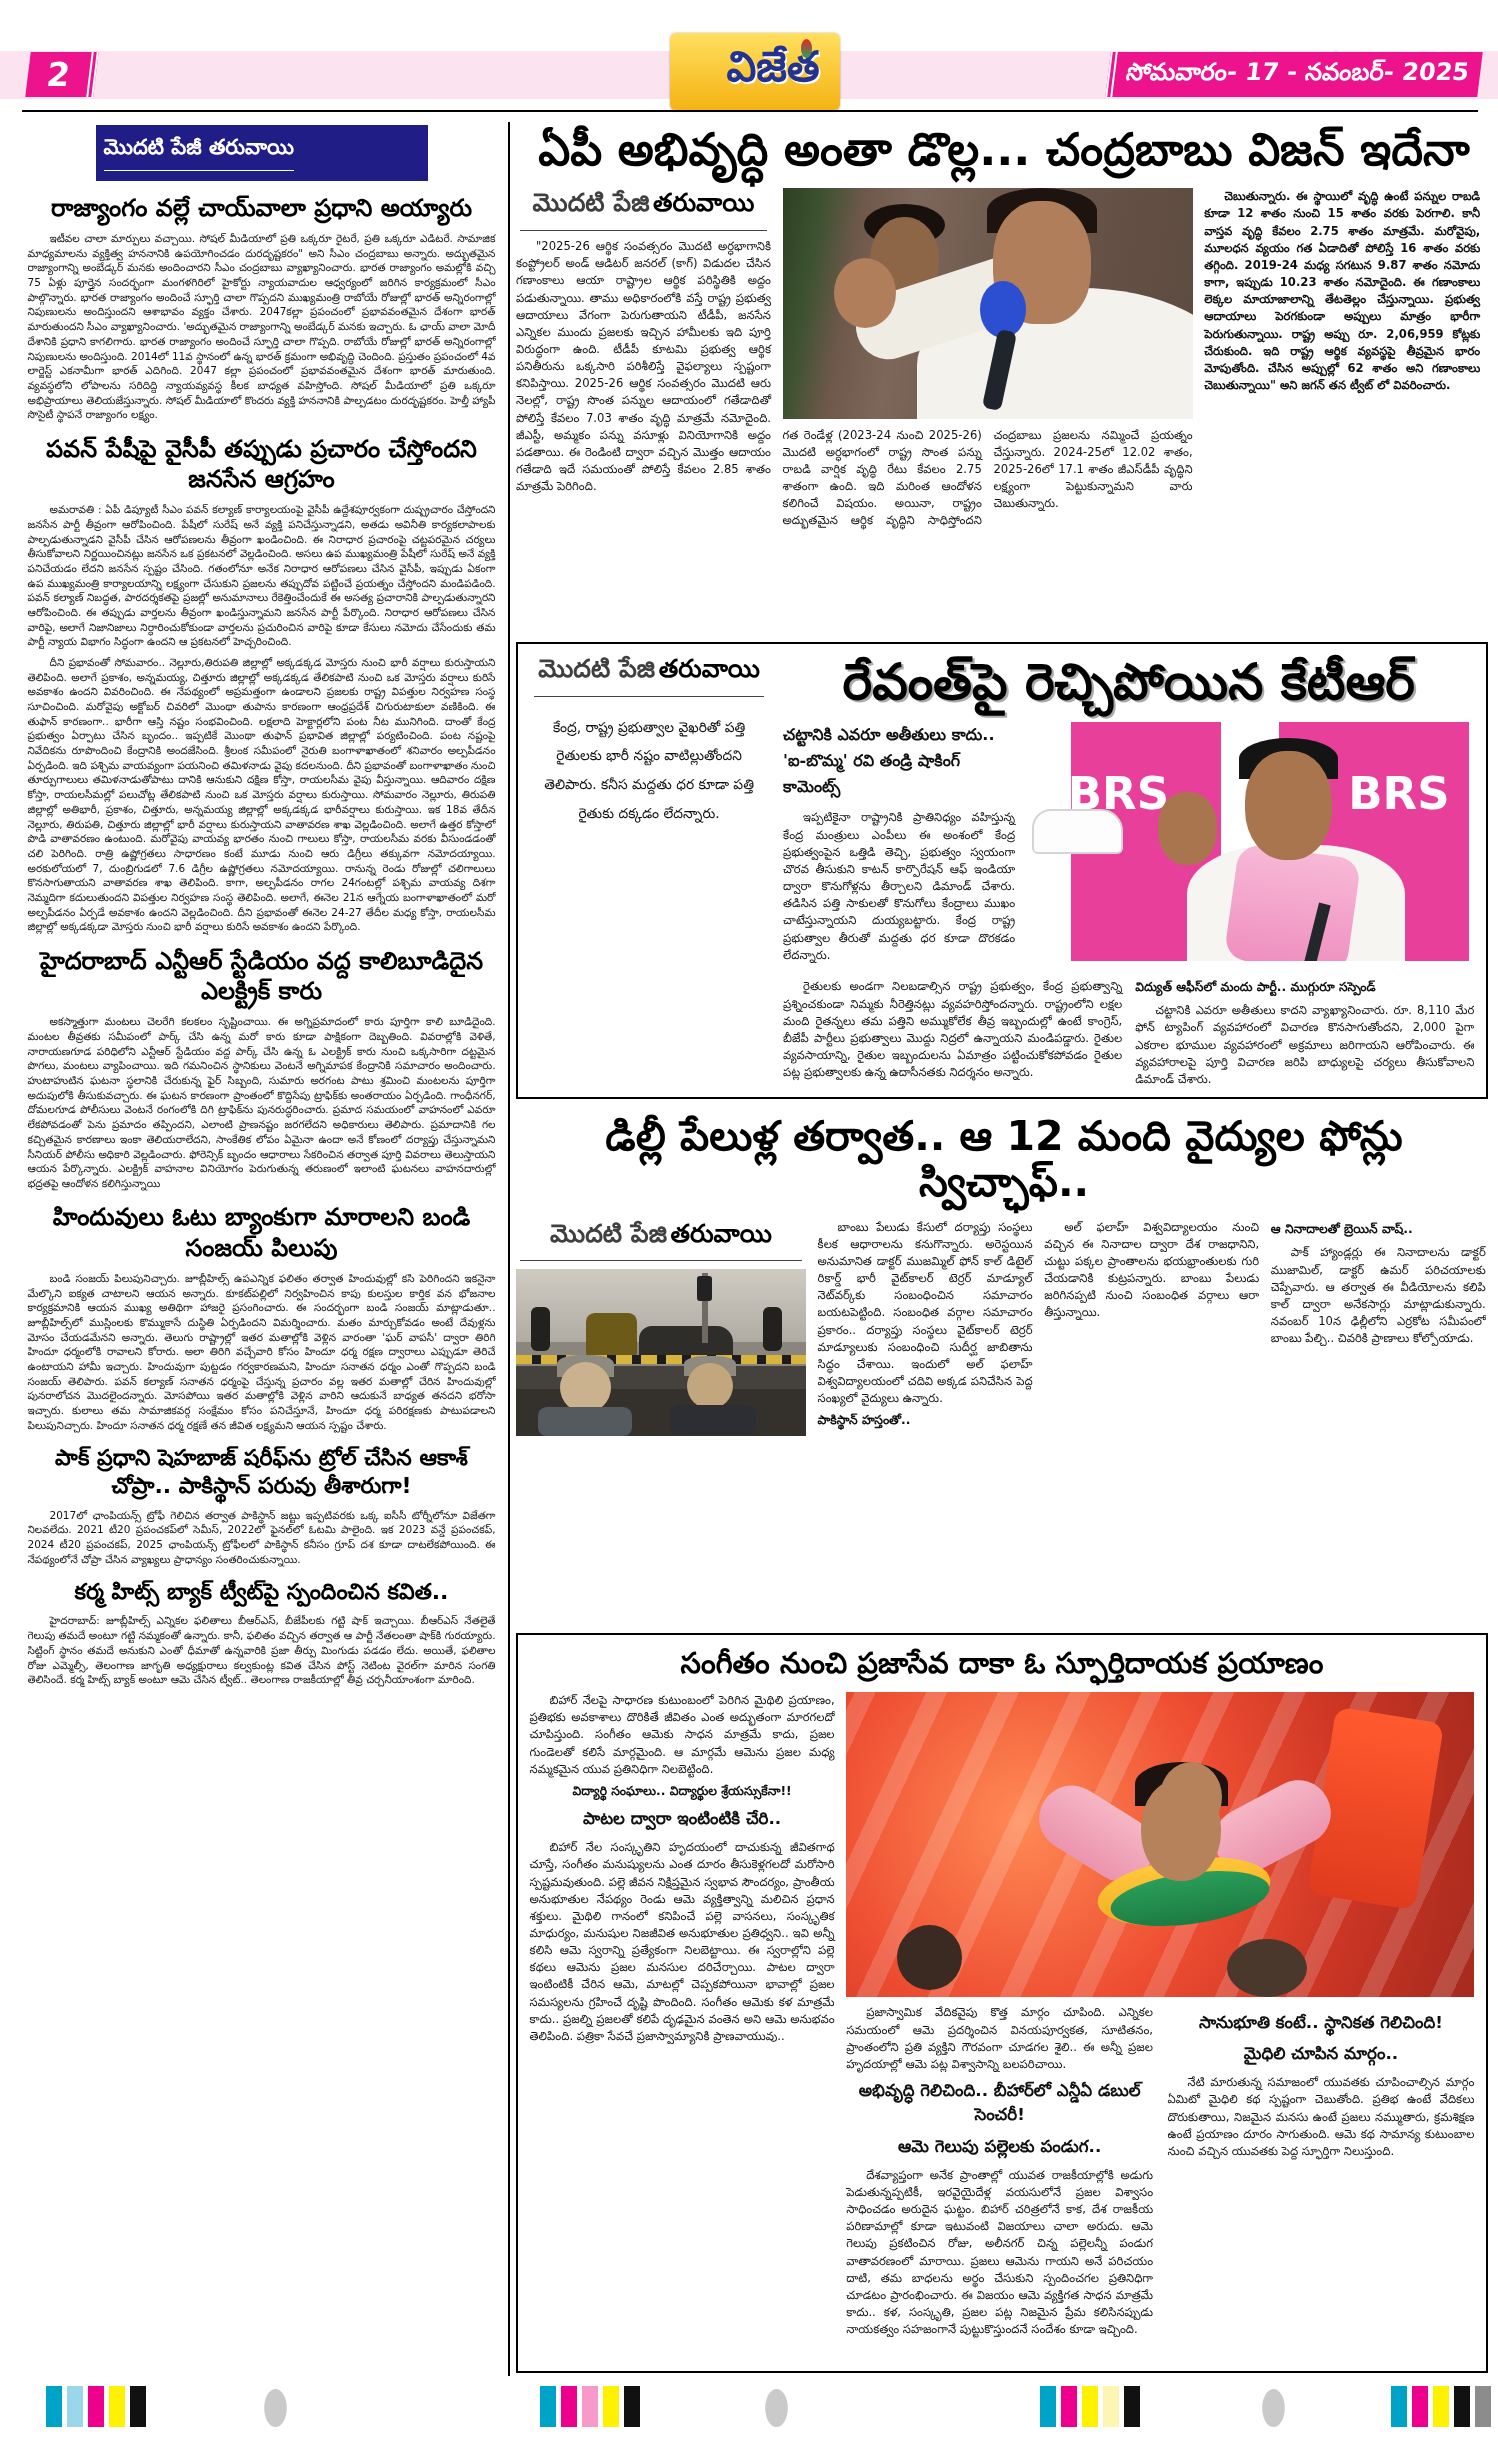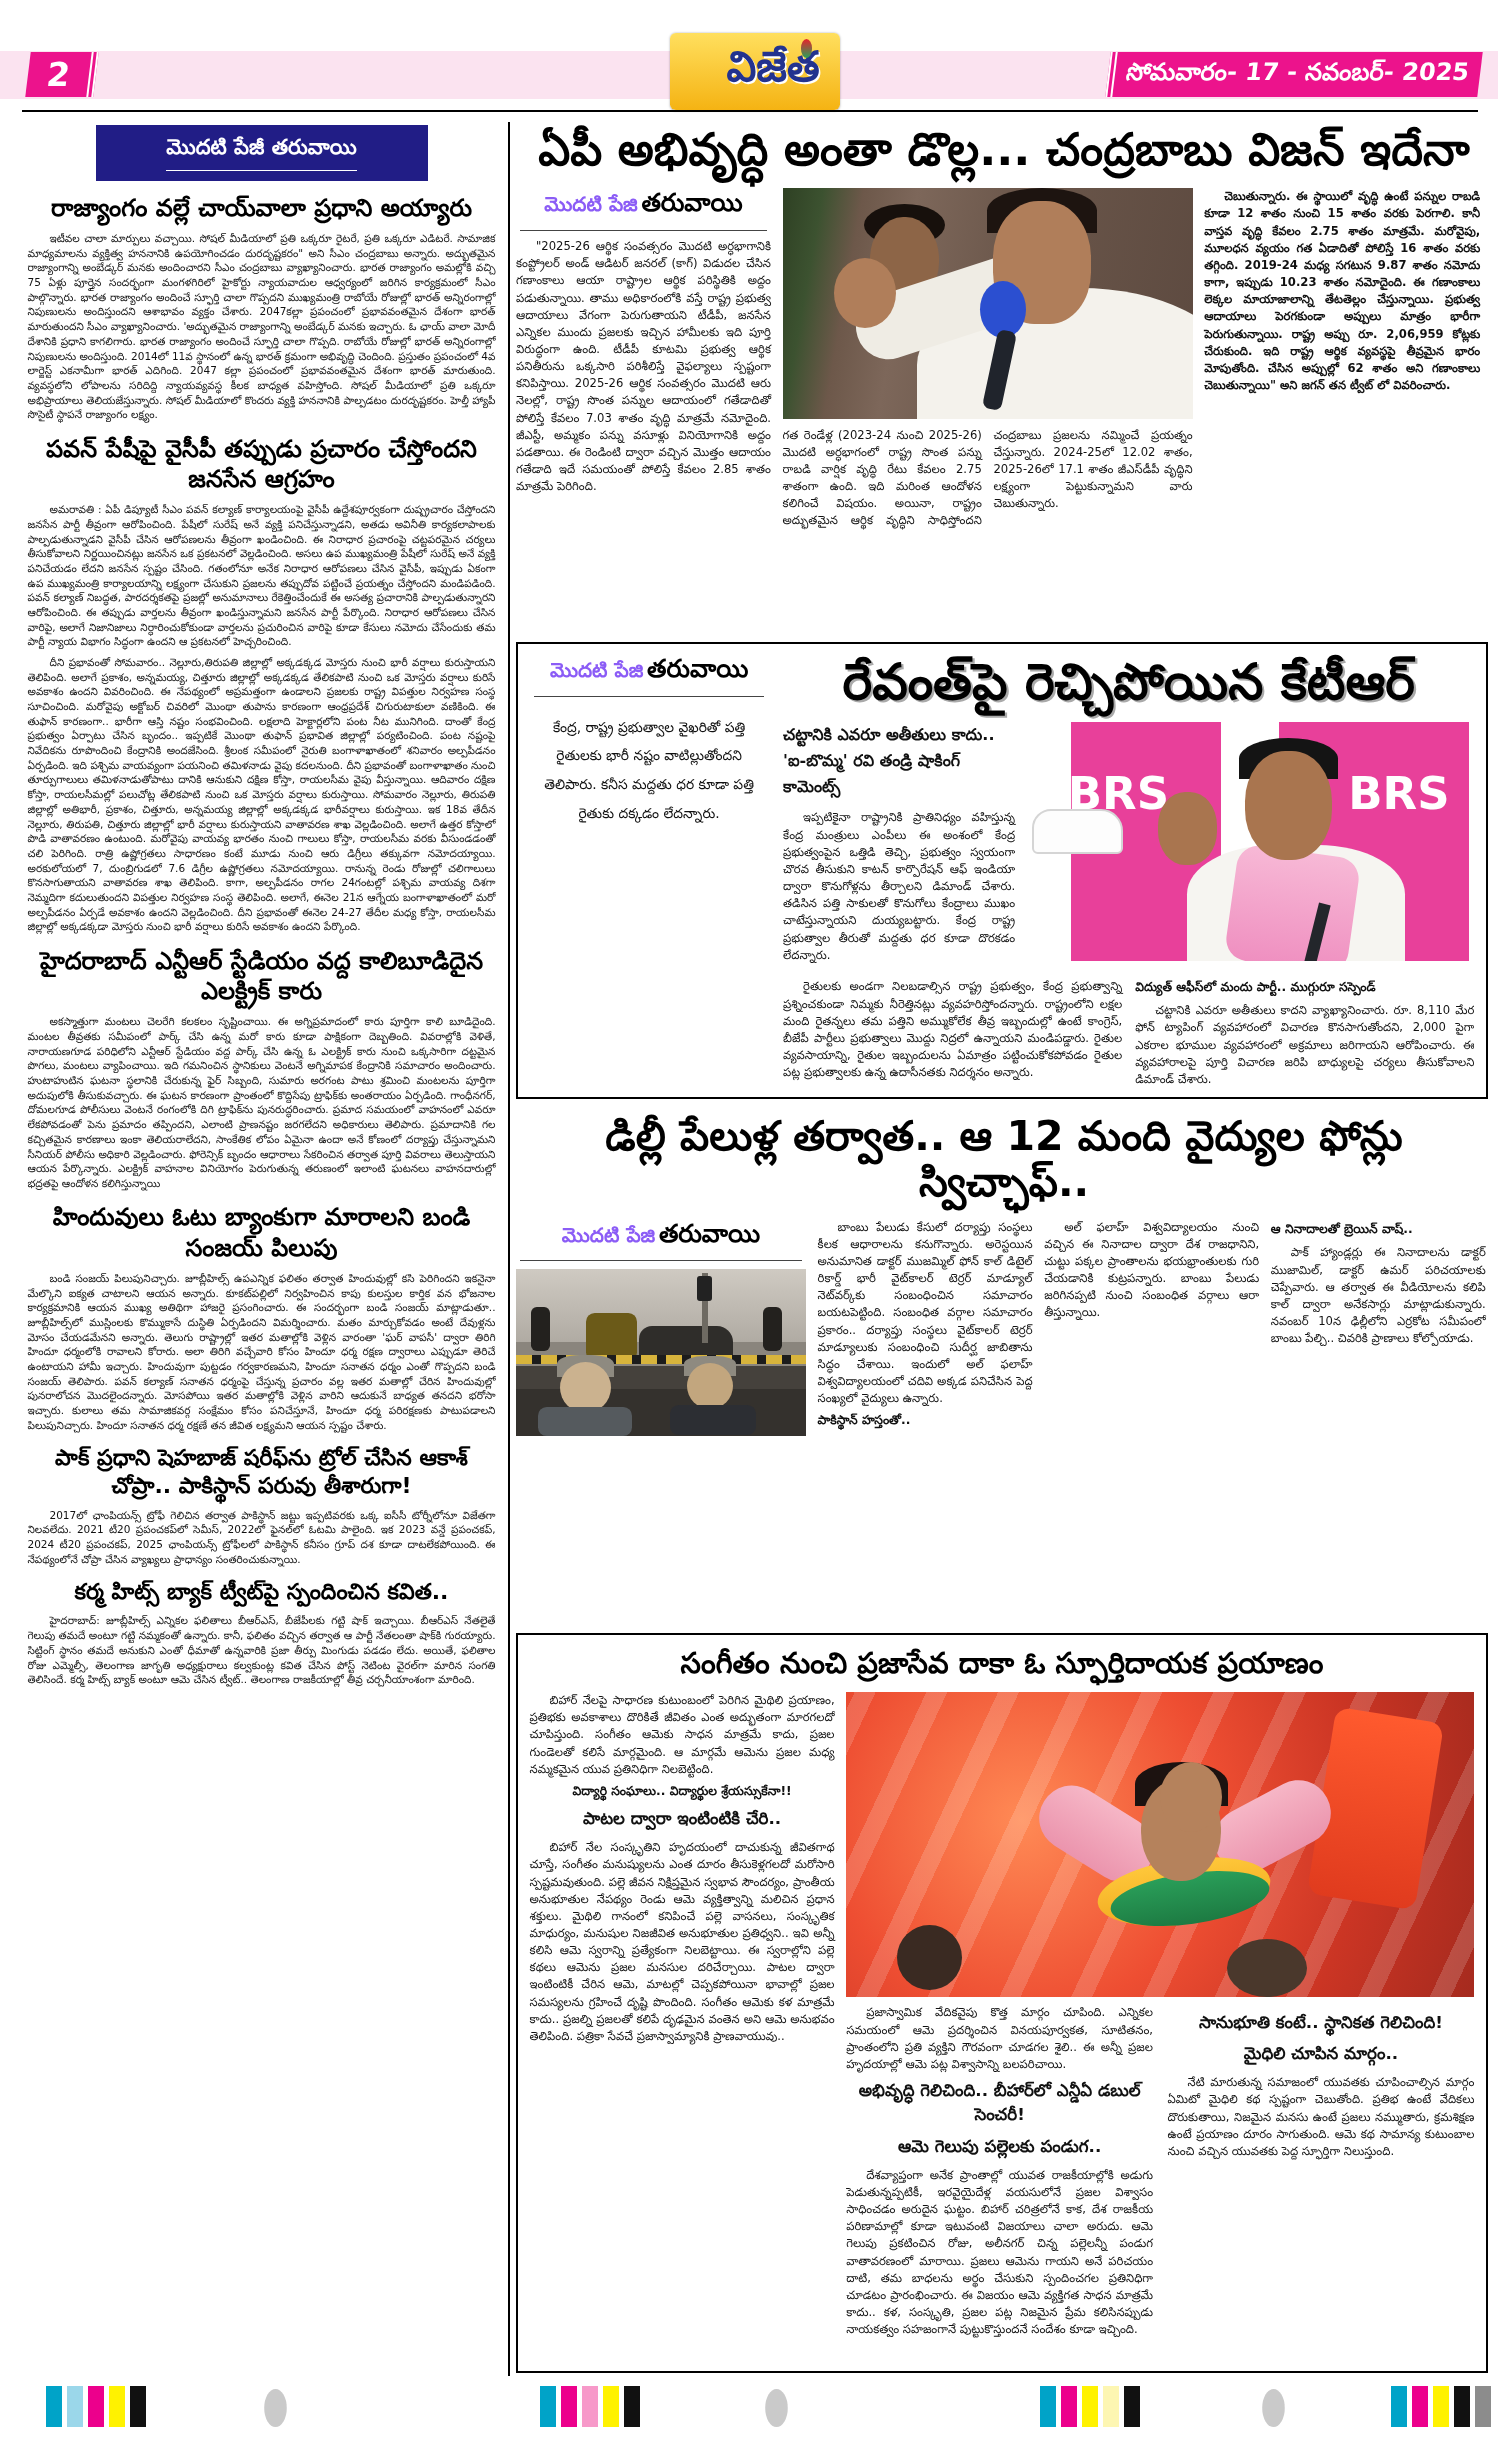--- a/index.html
+++ b/index.html
@@ -22,25 +22,25 @@
   .top-rule{position:absolute;left:22px;top:110px;width:1456px;height:2.2px;background:#000;}
   .vrule{position:absolute;left:508px;top:122px;width:1.5px;height:2254px;background:#000;}
   
   .body{font-size:10.5px;line-height:1.4;text-align:justify;margin:0 1.5px 5.8px;text-indent:22px;}
   .rbody{font-size:11.6px;line-height:1.48;text-align:justify;margin:0 0 5.8px;text-indent:20px;}
   .lh{font-weight:800;text-align:center;line-height:1.28;margin:11.6px 2.9px 7.3px;color:#000;}
   .s34{font-size:24px;} .s58{font-size:41px;letter-spacing:0.7px;} .s30{font-size:22px;}
   .inline-bold{font-weight:800;font-size:12.3px;margin:2.9px 0 5.8px;text-indent:0;}
   
   .leftcol{position:absolute;left:26px;top:122px;width:471px;height:2252px;overflow:hidden;}
-  .contbox{width:316px;margin:2.9px auto 11.6px;background:#211d86;color:#fff;text-align:center;padding:10px 8px 10px;}
+  .contbox{width:316px;margin:2.9px auto 11.6px;background:#211d86;color:#fff;padding:10px 8px 10px;}
   .contbox .t{display:inline-block;font-size:21px;font-weight:bold;border-bottom:1.5px solid #fff;padding-bottom:6.5px;}
   
   .sect{text-align:center;border-bottom:1.5px solid #444;padding-bottom:6.5px;margin:0 4.4px 7.3px;}
-  .sect .r{color:#8b5cf6;font-weight:900;font-size:20px;}
+  .sect .r{color:#404040;font-weight:900;font-size:25px;}
   .sect .b{color:#000;font-weight:900;font-size:25px;}
   
   .blk{position:absolute;left:516px;width:976px;overflow:hidden;}
   .blk h1{font-weight:900;text-align:center;margin:2.9px 0 13px;line-height:1.12;color:#000;}
   .ap{top:122px;height:513px;}
   .ap h1{font-size:45px;}
   .cols{display:flex;gap:11.6px;}
   .ap .c1{width:255px;} .ap .mid{width:410px;} .ap .c4{width:276px;font-weight:bold;}
   .under2{column-count:2;column-gap:11.6px;margin-top:7.3px;}
   .ktr{top:642px;height:457px;border:2.2px solid #000;left:516px;width:972px;box-sizing:border-box;

